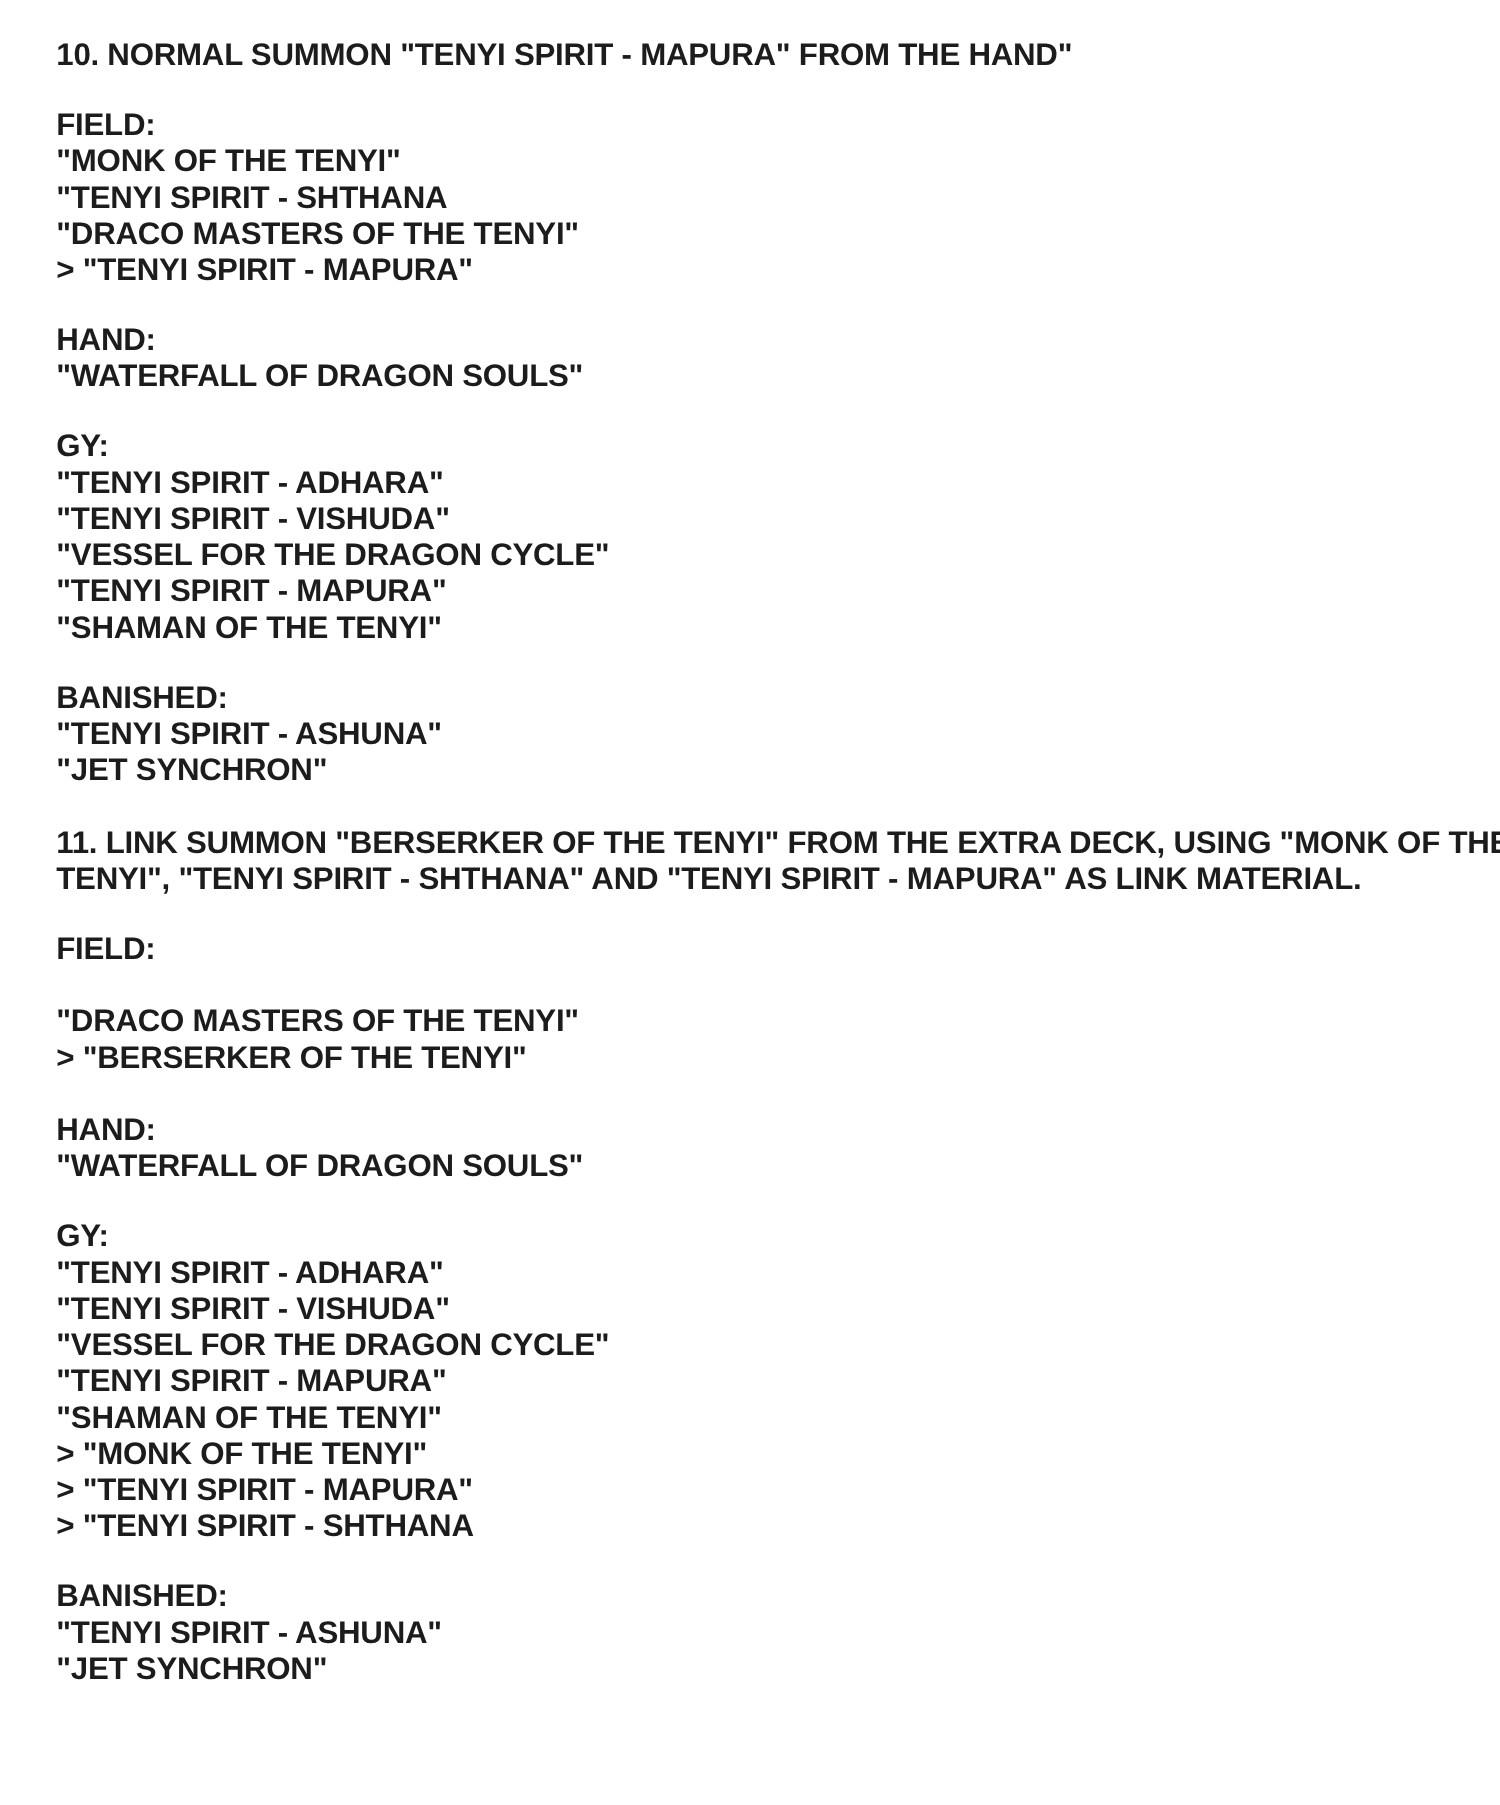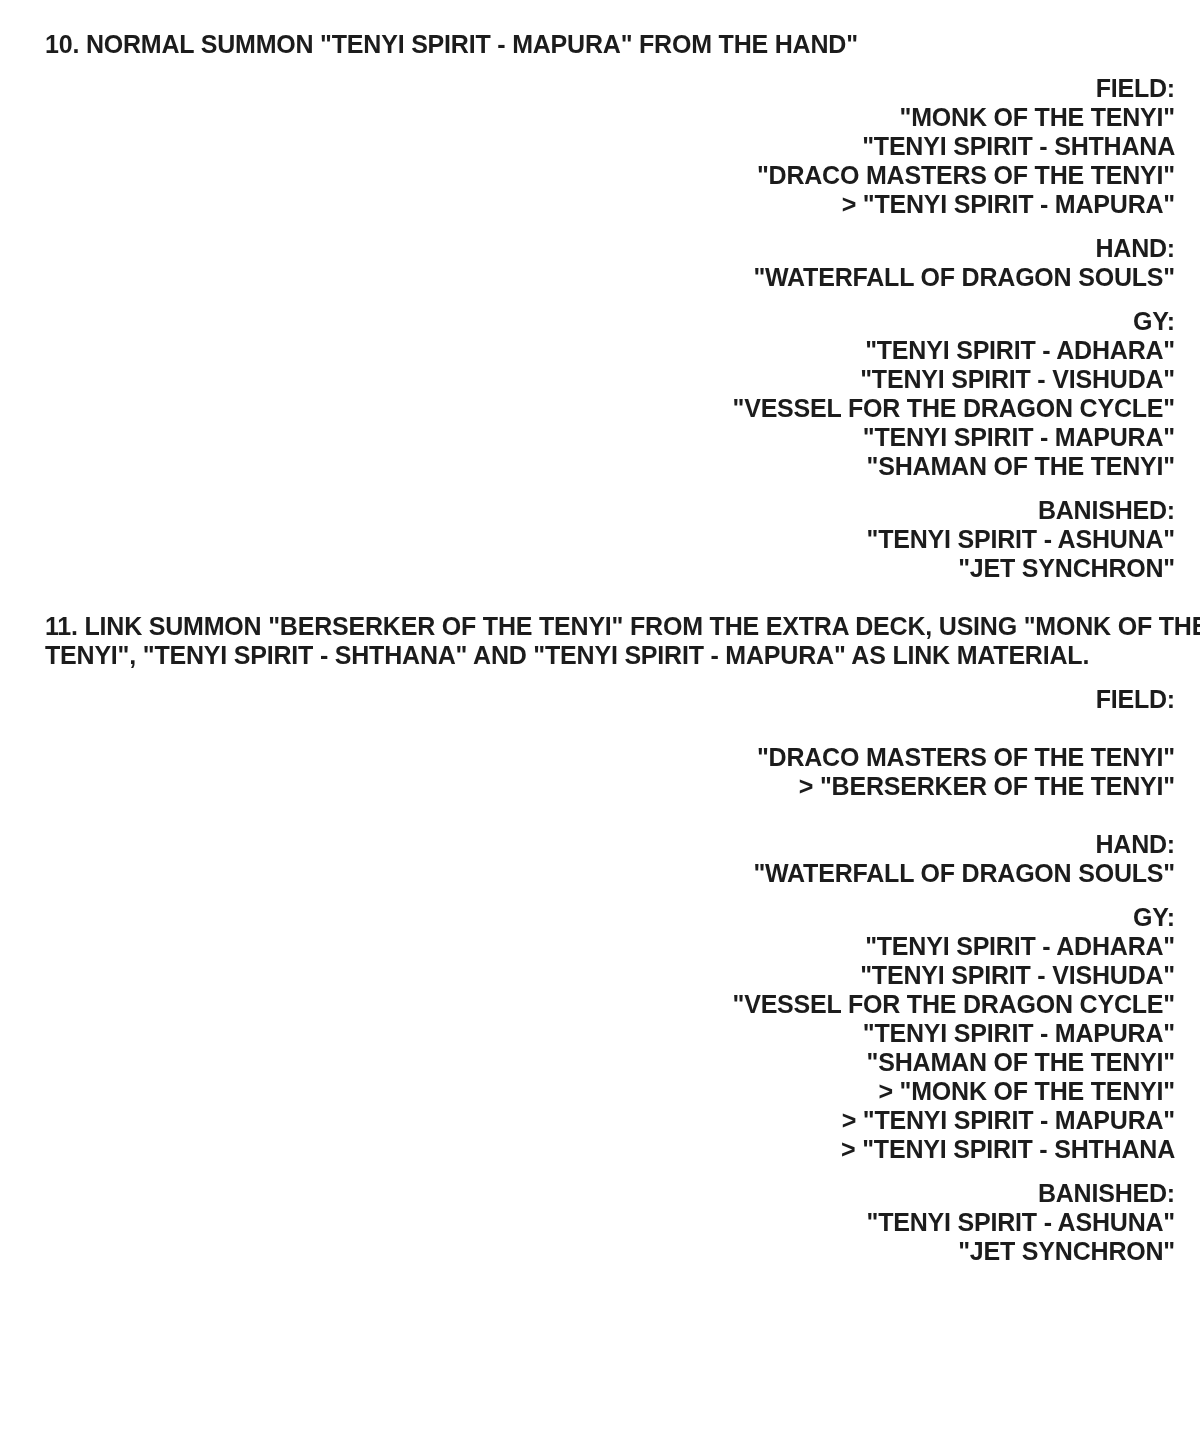--- a/index.html
+++ b/index.html
@@ -9,21 +9,21 @@
     width: 1200px;
     padding: 30px 25px 40px 45px;
     font-family: "Liberation Sans", sans-serif;
     font-weight: 700;
     font-size: 25px;
     line-height: 29px;
     letter-spacing: -0.2px;
     color: #1c1c1c;
   }
   .line { white-space: pre; min-height: 29px; }
-  .zone { margin-top: 15px; text-align: right; }
+  .zone { margin-top: 27px; }
   .step { margin-top: 0; }
   .step + .step { margin-top: 29px; }
   
   .zone--label-gap .zone-label { margin-bottom: 29px; }
   .zone--tail-gap { margin-bottom: 29px; }
 </style>
 </head>
 <body>
 
 <div class="doc">

